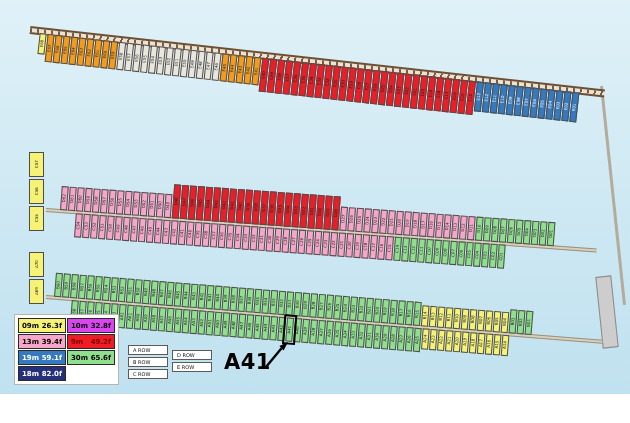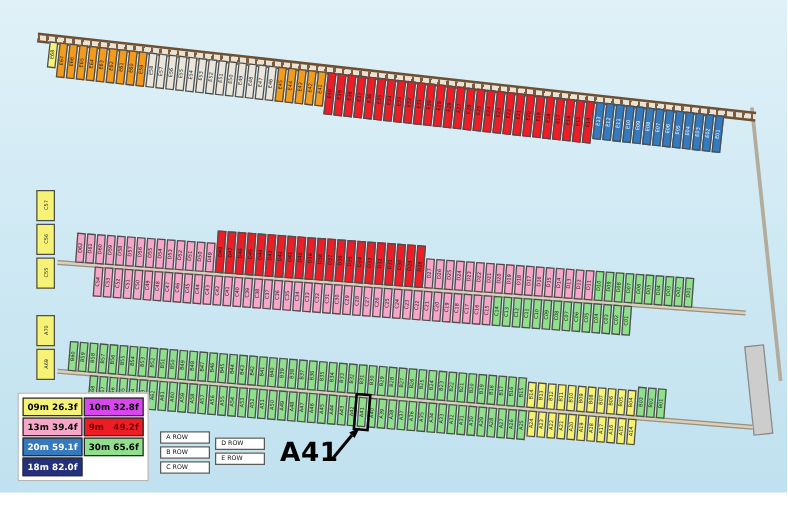--- a/index.html
+++ b/index.html
@@ -74,21 +74,21 @@
         </div>
         <div class="lcell" style="background: rgb(246, 167, 201); color: rgb(0, 0, 0);">
           <span>13m</span>
           <span>39.4f</span>
         </div>
         <div class="lcell" style="background: rgb(238, 28, 37); color: rgb(125, 0, 0);">
           <span>9m</span>
           <span>49.2f</span>
         </div>
         <div class="lcell" style="background: rgb(53, 121, 191); color: rgb(255, 255, 255);">
-          <span>20m</span>
+          <span>19m</span>
           <span>59.1f</span>
         </div>
         <div class="lcell" style="background: rgb(143, 223, 141); color: rgb(0, 0, 0);">
           <span>30m</span>
           <span>65.6f</span>
         </div>
         <div class="lcell" style="background: rgb(37, 48, 125); color: rgb(255, 255, 255);">
           <span>18m</span>
           <span>82.0f</span>
         </div>

